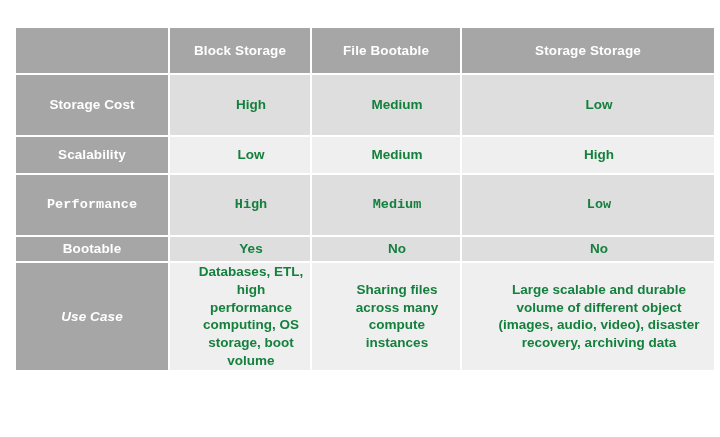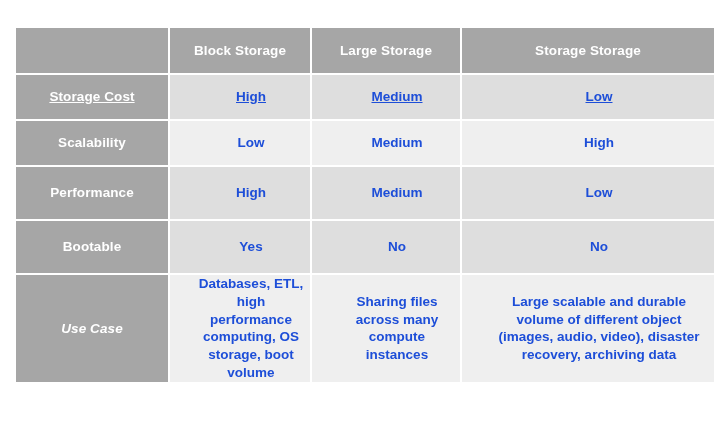--- a/index.html
+++ b/index.html
@@ -58,52 +58,52 @@
     letter-spacing: .1px;
     margin-top: 40px;
   }
   td.rowhead {
     background: #a6a6a6;
     color: #ffffff;
     font-weight: bold;
     letter-spacing: .1px;
   }
   td.val {
-    color: #1d4ed8;
+    color: #15803d;
     font-weight: bold;
     padding-left: 28px;
   }
   tr.shade-a td.val { background: #dedede; }
   tr.shade-b td.val { background: #efefef; }
 
-  tr.r1 td { height: 44px; text-decoration: underline; }
-  tr.r2 td { height: 44px; }
-  tr.r3 td { height: 52px; }
+  tr.r1 td { height: 60px; }
+  tr.r2 td { height: 36px; }
+  tr.r3 td { height: 60px; font-family: Liberation Mono, monospace; }
   tr.r4 td { height: 48px; }
-  tr.r5 td { height: 52px; }
+  tr.r5 td { height: 24px; }
   tr.r6 td { height: 103px; }
   td.usecase-head { vertical-align: middle; font-style: italic; }
 </style>
 </head>
 <body>
 
 <div class="page">
   <div class="table-wrap">
     <table class="cmp">
       <colgroup>
         <col class="c-label">
         <col class="c-block">
         <col class="c-file">
         <col class="c-obj">
       </colgroup>
       <thead>
         <tr>
           <th class="corner"></th>
           <th class="colhead">Block Storage</th>
-          <th class="colhead">Large Storage</th>
+          <th class="colhead">File Bootable</th>
           <th class="colhead">Storage Storage</th>
         </tr>
       </thead>
       <tbody>
         <tr class="r1 shade-a">
           <td class="rowhead">Storage Cost</td>
           <td class="val">High</td>
           <td class="val">Medium</td>
           <td class="val">Low</td>
         </tr>

